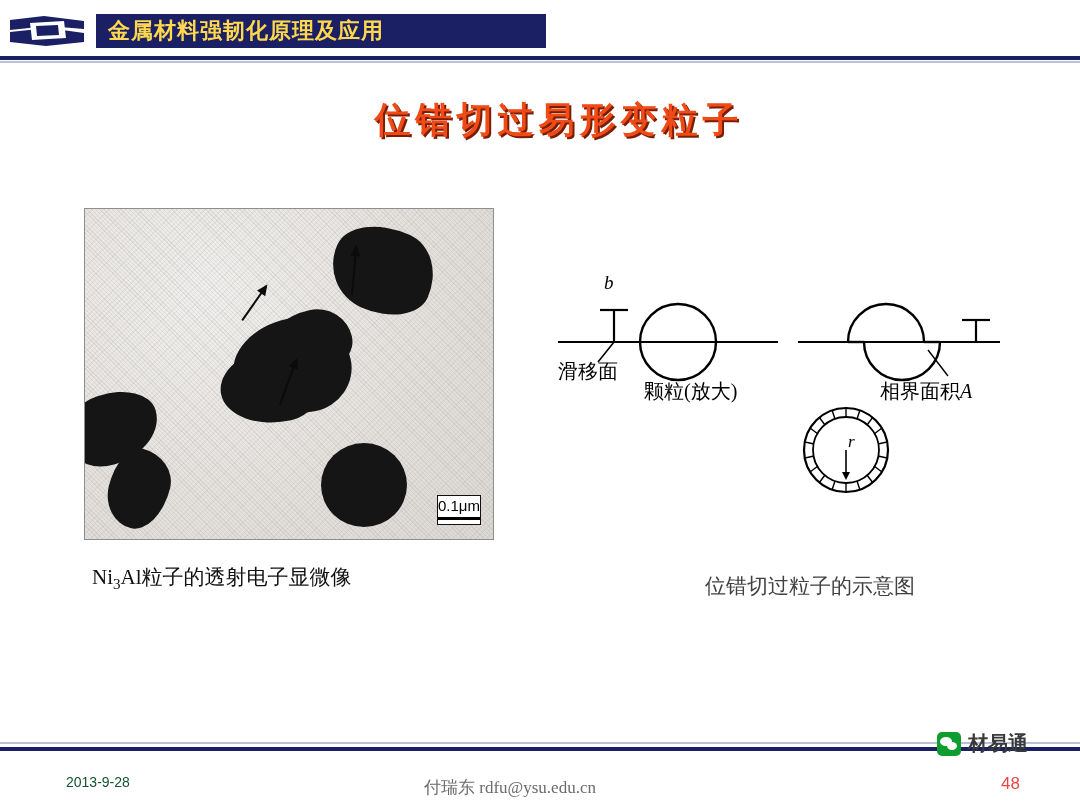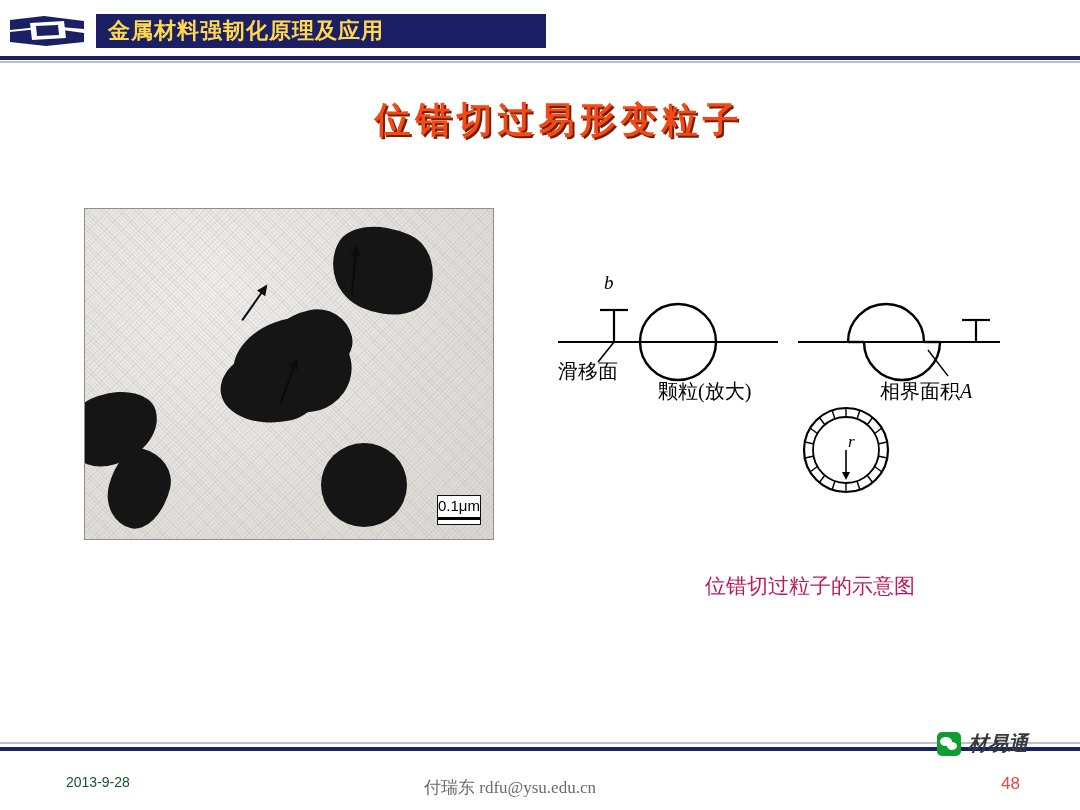--- a/index.html
+++ b/index.html
@@ -177,40 +177,40 @@
   }
   .caption-left sub { font-size: 0.72em; }
 
   .caption-right {
     position: absolute;
     left: 600px; top: 572px;
     width: 420px;
     text-align: center;
     font-family: "Liberation Serif", serif;
     font-size: 21px;
-    color: #be185d;
+    color: #404040;
   }
 
   
   .schematic {
     position: absolute;
     left: 548px; top: 280px;
     width: 480px;
     height: 240px;
   }
   .schematic svg { display: block; }
   .sch-label {
     position: absolute;
     font-family: "Liberation Serif", serif;
     color: #000;
     white-space: nowrap;
   }
   .lbl-b      { left: 56px;  top: -8px;  font-size: 19px; font-style: italic; }
   .lbl-slip   { left: 10px;  top: 78px;  font-size: 20px; }
-  .lbl-part   { left: 110px; top: 98px;  font-size: 20px; }
+  .lbl-part   { left: 96px; top: 98px;  font-size: 20px; }
   .lbl-area   { left: 332px; top: 98px;  font-size: 20px; }
   .lbl-area i { font-style: italic; }
   .lbl-r      { left: 300px; top: 152px; font-size: 17px; font-style: italic; }
 
   
   .footer-rule-light {
     position: absolute;
     left: 0; top: 742px;
     width: 1080px;
     height: 2px;
@@ -242,21 +242,20 @@
     right: 60px; top: 774px;
     font-size: 17px;
     color: #ef4444;
   }
   .wm {
     position: absolute;
     right: 52px; top: 730px;
     display: flex;
     align-items: center;
     gap: 7px;
-    font-style: italic;
   }
   .wm-icon {
     width: 24px; height: 24px;
     border-radius: 5px;
     background: #0f9d2f;
     position: relative;
   }
   .wm-icon::before, .wm-icon::after {
     content: "";
     position: absolute;
@@ -301,20 +300,21 @@
   <div class="arrow a1"></div>
   <div class="arrow a2"></div>
   <div class="arrow a3"></div>
   <div class="scalebar">
     <span>0.1μm</span>
     <span class="bar"></span>
   </div>
 </div>
 
 <div class="caption-left">
+  <div><span>Ni</span><sub>3</sub><span>Al粒子的透射电子显微像</span></div>
 </div>
 
 <div class="schematic">
   <svg width="480" height="240" viewBox="0 0 480 240">
 
     <line x1="10" y1="62" x2="230" y2="62" stroke="#000" stroke-width="2.2"></line>
 
     <line x1="250" y1="62" x2="452" y2="62" stroke="#000" stroke-width="2.2"></line>
 
     <line x1="66" y1="30" x2="66" y2="62" stroke="#000" stroke-width="2.2"></line>

